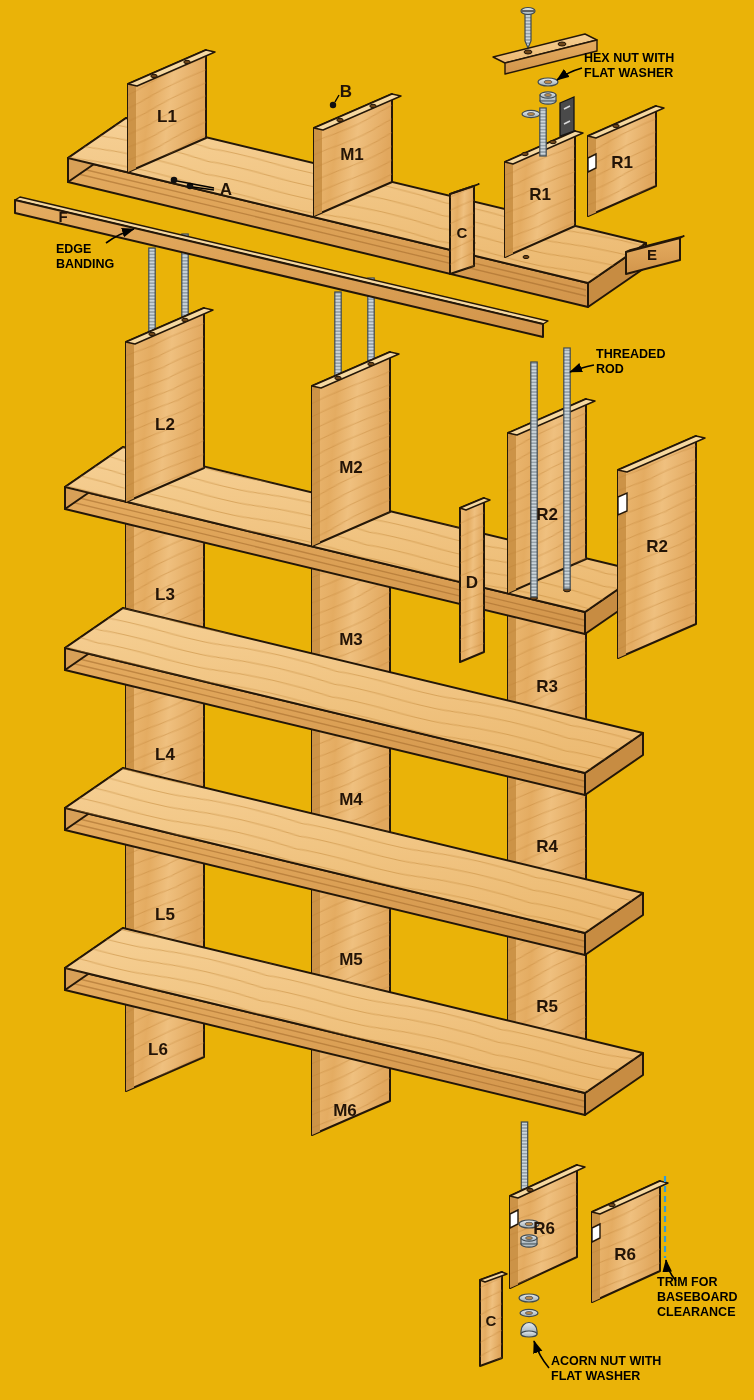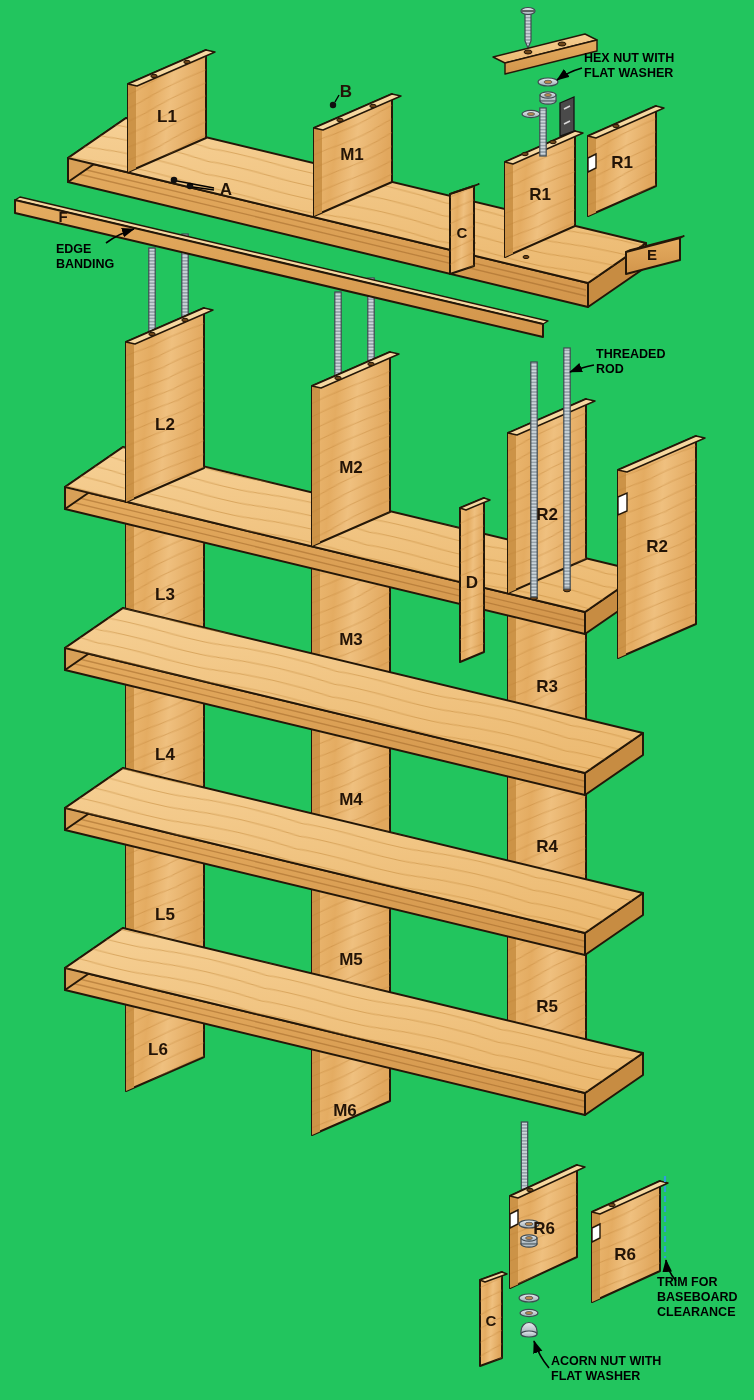--- a/index.html
+++ b/index.html
@@ -1,16 +1,16 @@
 <!DOCTYPE html>
 <html><head>
 <meta charset="utf-8">
 <style>
   html,body{margin:0;padding:0;background:#ffffff;}
-  .stage{width:754px;height:1400px;position:relative;background:#22c55e;text-decoration:underline;}
+  .stage{width:754px;height:1400px;position:relative;background:#eab308;text-decoration:underline;}
   svg{display:block;}
   .o  {stroke:#241708;stroke-width:2;stroke-linejoin:round;}
   .o1 {stroke:#241708;stroke-width:1.4;stroke-linejoin:round;}
   .top   {fill:url(#gTop);}
   .face  {fill:url(#gFace);}
   .front {fill:url(#gFront);}
   .endl  {fill:#D8A057;}
   .endr  {fill:#C78C42;}
   .strip {fill:#F6D8A0;}
   .edgeL {fill:#CC9347;}

